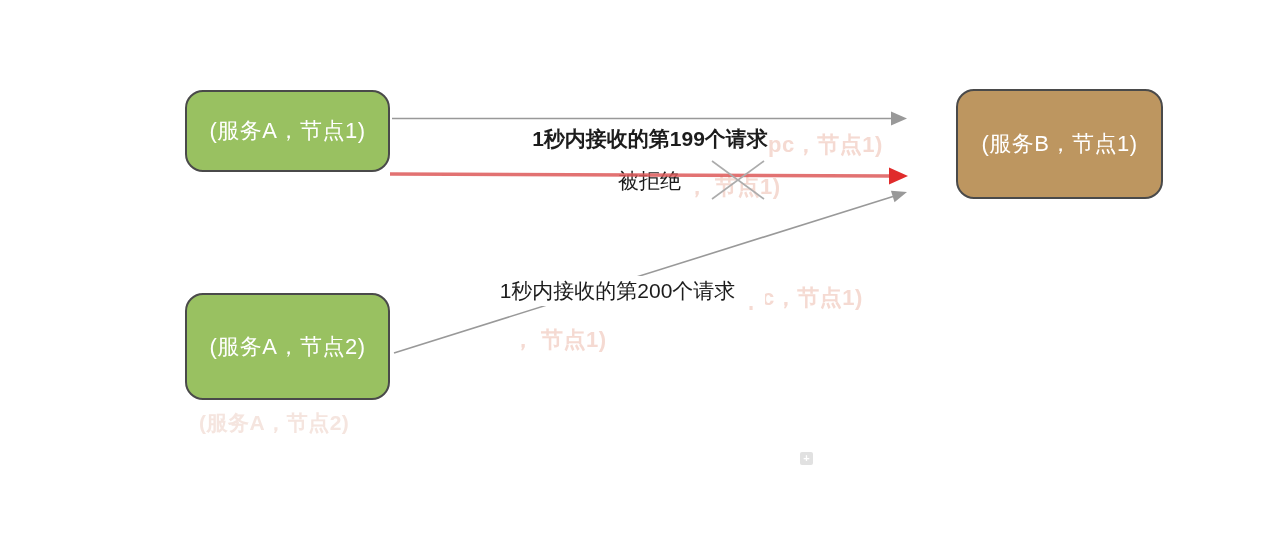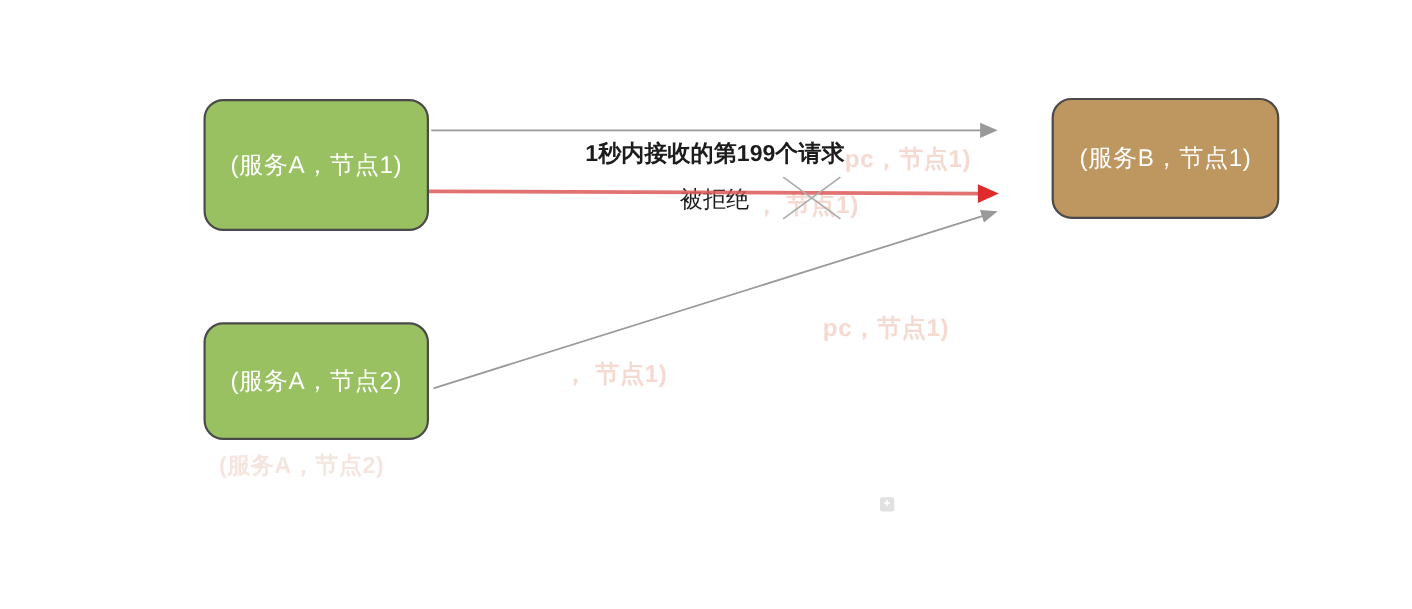--- a/index.html
+++ b/index.html
@@ -7,21 +7,21 @@
     position:relative;width:1284px;height:554px;background:#fff;overflow:hidden;
     font-family:"Liberation Sans","DejaVu Sans",sans-serif;
   }
   
   .node{
     position:absolute;display:flex;align-items:center;justify-content:center;
     border:2px solid var(--node-border);border-radius:18px;
     color:#fff;font-size:22px;font-weight:500;letter-spacing:.5px;
     box-sizing:border-box;white-space:nowrap;
   }
-  .node-a1{left:185px;top:90px;width:205px;height:120px;background:var(--node-green);}
+  .node-a1{left:185px;top:90px;width:205px;height:82px;background:var(--node-green);}
   .node-a2{left:185px;top:293px;width:205px;height:107px;background:var(--node-green);}
   .node-b1{left:908px;top:89px;width:207px;height:110px;background:var(--node-brown);margin-left:48px;}
   
   .edge-label{
     position:absolute;color:#1c1c1c;font-size:21px;font-weight:500;
     text-align:center;white-space:nowrap;
   }
   .label-199{left:505px;top:125px;width:290px;font-weight:bold;}
   .label-rejected{left:602px;top:167px;width:95px;font-family:Liberation Mono, monospace;}
   .label-200{left:470px;top:276px;width:295px;background:#fff;padding:1px 0;}
@@ -77,16 +77,17 @@
     <line x1="390" y1="174" x2="892" y2="176" stroke="var(--line-red-soft)" stroke-width="3.4" opacity="0.85"></line>
     <polygon points="908,176 889,167.5 889,184.5" fill="var(--arrow-red)"></polygon>
 
     <line x1="712" y1="161" x2="764" y2="199" stroke="var(--x-mark-gray)" stroke-width="1.6"></line>
     <line x1="764" y1="161" x2="712" y2="199" stroke="var(--x-mark-gray)" stroke-width="1.6"></line>
 
     <line x1="394" y1="353" x2="893" y2="196.5" stroke="var(--arrow-gray)" stroke-width="1.6"></line>
     <polygon points="907,192 894.5,202.2 890.9,190.8" fill="var(--arrow-gray)"></polygon>
   </svg>
 
+  <div class="edge-label label-200">1秒内接收的第200个请求</div>
 
   <div class="plus-handle">+</div>
 
 </div>
 
 </body></html>

